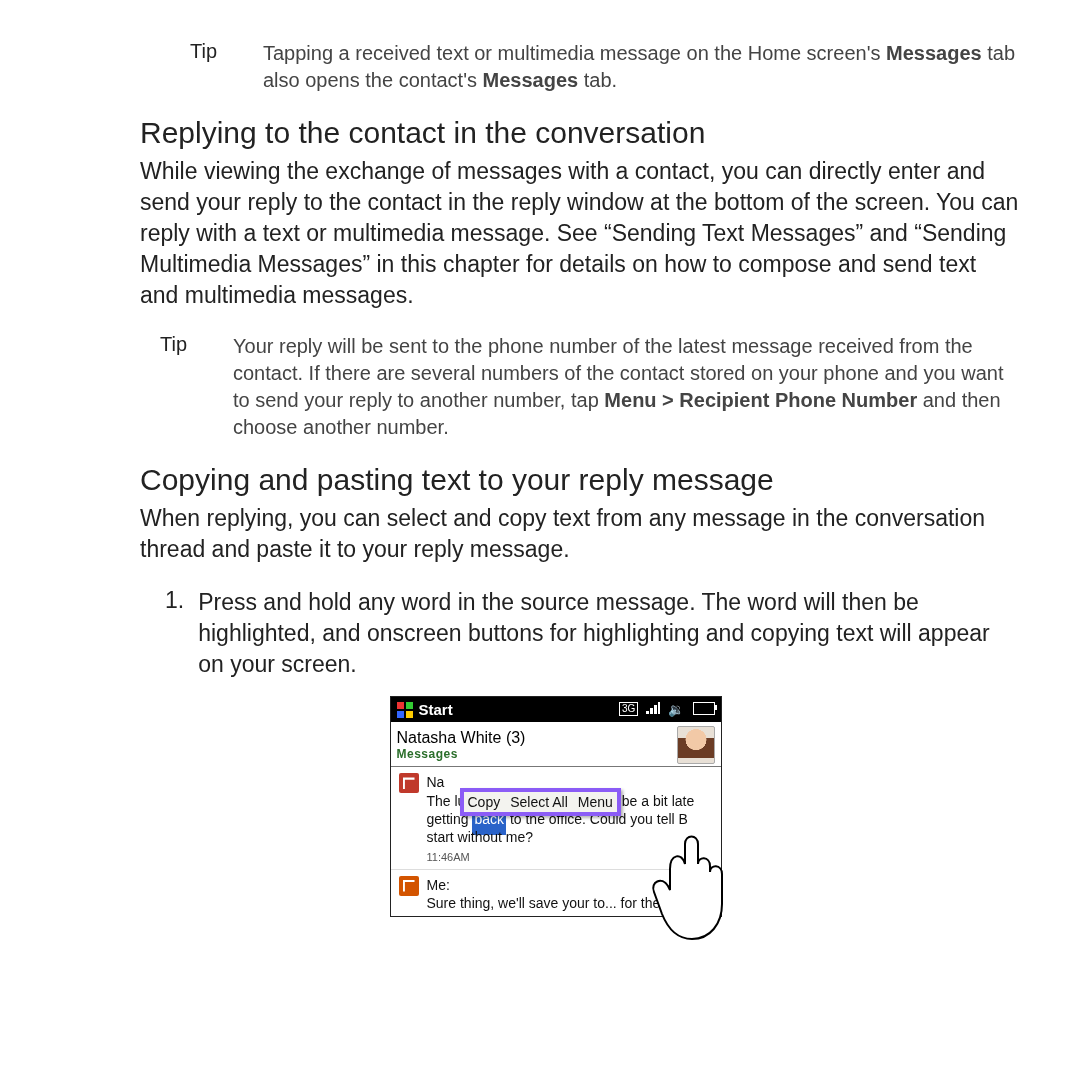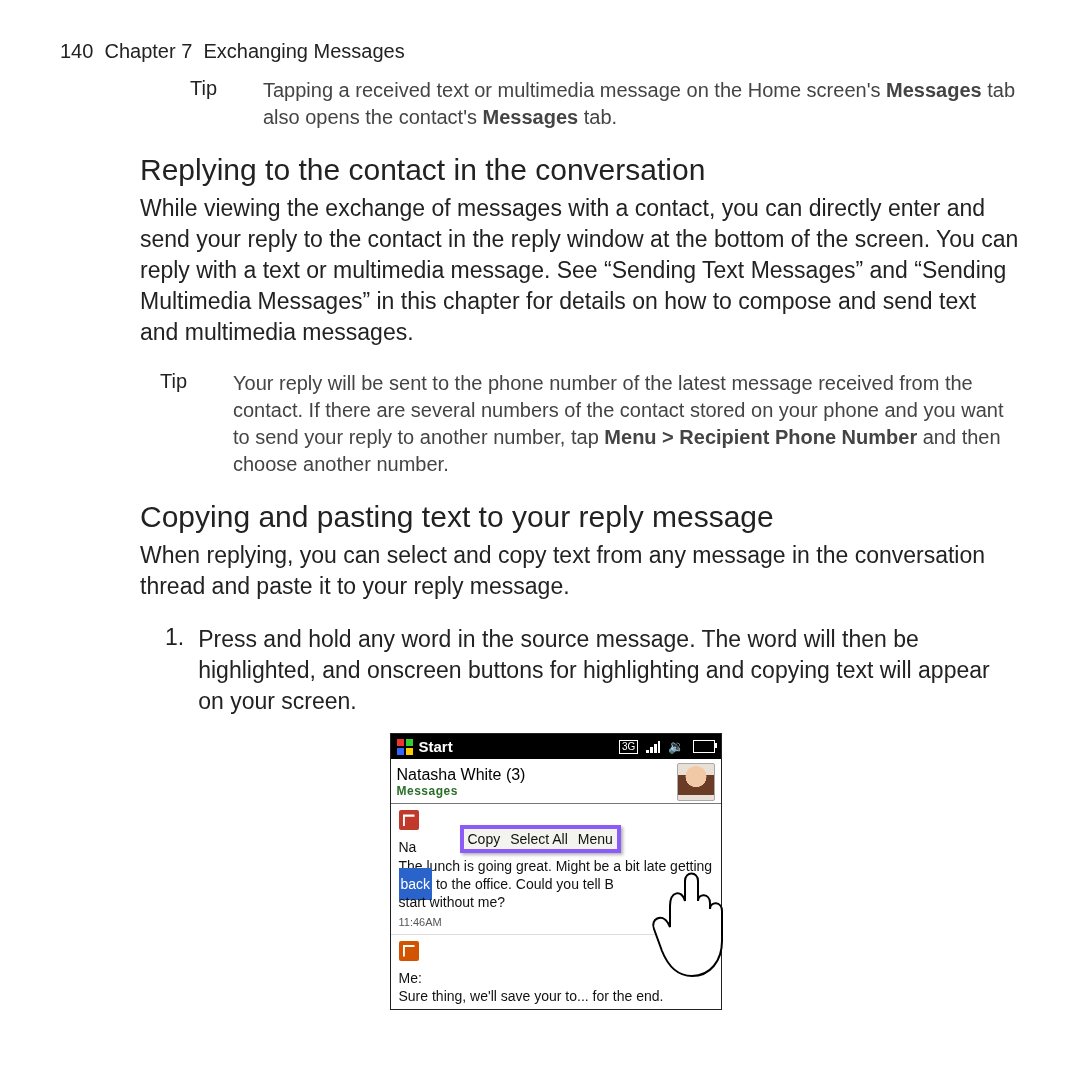--- a/index.html
+++ b/index.html
@@ -97,21 +97,21 @@
   }
   .win-flag {
     width: 16px; height: 16px;
     background:
       linear-gradient(#e33,#e33) 0 0/7px 7px no-repeat,
       linear-gradient(#3c3,#3c3) 9px 0/7px 7px no-repeat,
       linear-gradient(#36f,#36f) 0 9px/7px 7px no-repeat,
       linear-gradient(#fc0,#fc0) 9px 9px/7px 7px no-repeat;
   }
   .tb-title { font-weight: bold; font-size: 15px; flex: 1; }
-  .tb-icons { display:flex; gap:8px; align-items:center; font-size:13px; }
+  .tb-icons { display:flex; gap:8px; align-items:flex-start; font-size:13px; }
   .tb-3g {
     border:1px solid #fff; padding:0 2px; font-size:10px; line-height:12px;
   }
   .tb-sig {
     width:14px; height:12px;
     background:
       linear-gradient(#fff,#fff) 0 9px/3px 3px no-repeat,
       linear-gradient(#fff,#fff) 4px 6px/3px 6px no-repeat,
       linear-gradient(#fff,#fff) 8px 3px/3px 9px no-repeat,
       linear-gradient(#fff,#fff) 12px 0/3px 12px no-repeat;
@@ -134,21 +134,21 @@
     font-size:12px; color:#2a6e2a; font-weight:bold; letter-spacing:0.5px;
   }
   .avatar {
     width:36px; height:36px; border:1px solid #aaa;
     background: radial-gradient(circle at 50% 35%, #f2c9a7 0 35%, transparent 36%),
                 linear-gradient(#6b3c25,#6b3c25) 50% 65%/40px 20px no-repeat,
                 #e8e0d6;
     border-radius:2px;
   }
   .msg {
-    display:flex; gap:8px; padding:6px 8px 4px 8px;flex-direction:column;
+    display:flex; gap:8px; padding:6px 8px 4px 8px;
   }
   .msg + .msg { border-top:1px solid #ddd; }
   .mico {
     width:20px; height:20px; flex:0 0 20px; border-radius:2px;
     position:relative;
   }
   .mico.in { background:#c0392b; }
   .mico.out { background:#d35400; }
   .mico::after{
     content:""; position:absolute; left:4px; top:4px; width:12px; height:12px;
@@ -180,23 +180,20 @@
     top:118px; left:250px;
     z-index:6;
   }
   .hand svg { width:120px; height:130px; }
 </style>
 </head>
 <body>
 
 <div class="page">
 
-  <div class="running-head">
-    <span>140</span>&nbsp;&nbsp;<span>Chapter 7</span>&nbsp;&nbsp;<span>Exchanging Messages</span>
-  </div>
 
   <div class="tip-block">
     <div class="tip-label">Tip</div>
     <div class="tip-text">
       <span>Tapping a received text or multimedia message on the Home screen's </span><span class="b">Messages</span><span> tab also opens the contact's </span><span class="b">Messages</span><span> tab.</span>
     </div>
   </div>
 
   <h2>Replying to the contact in the conversation</h2>
   <p class="body-para">While viewing the exchange of messages with a contact, you can directly enter and send your reply to the contact in the reply window at the bottom of the screen. You can reply with a text or multimedia message. See “Sending Text Messages” and “Sending Multimedia Messages” in this chapter for details on how to compose and send text and multimedia messages.</p>

